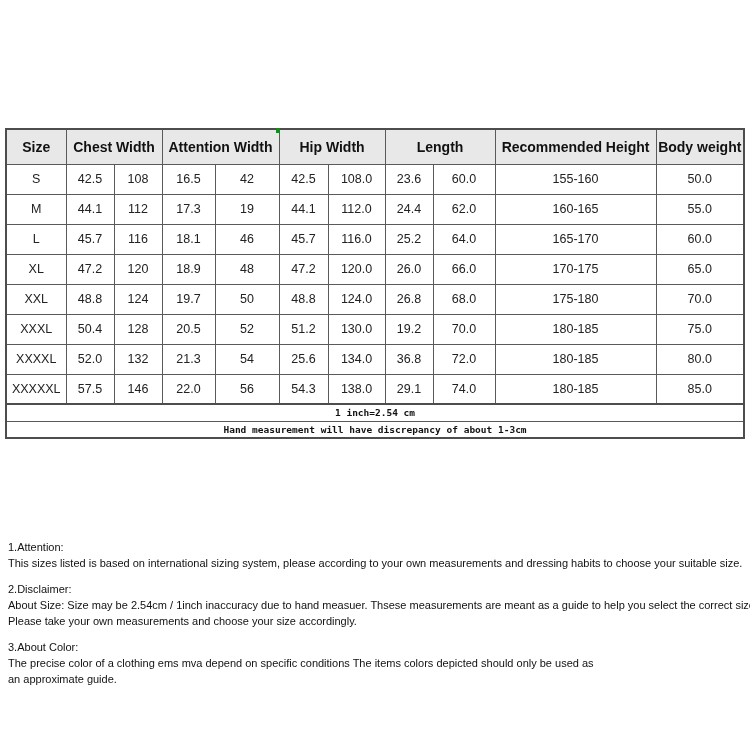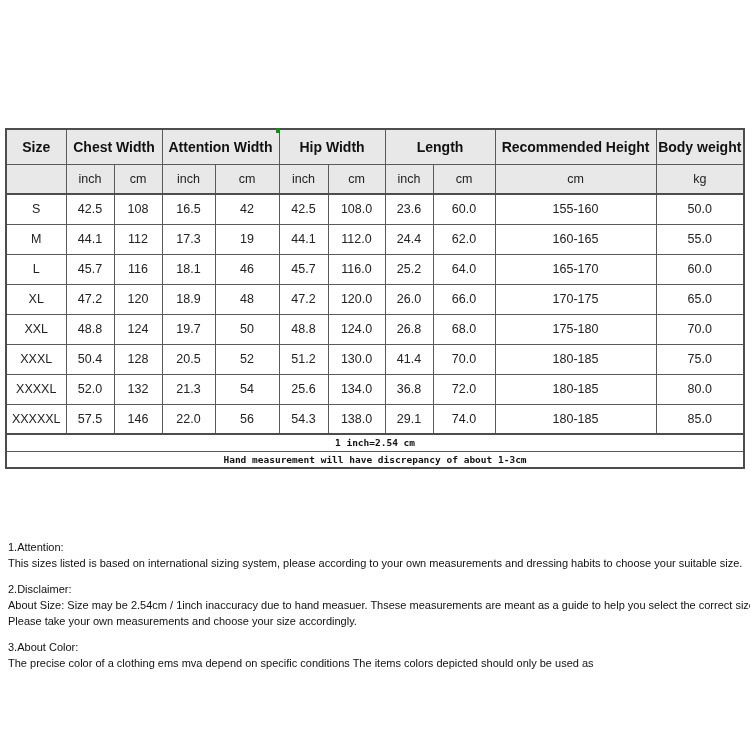--- a/index.html
+++ b/index.html
@@ -101,33 +101,20 @@
     <thead>
       <tr class="main-header">
         <th rowspan="1">Size</th>
         <th colspan="2">Chest Width</th>
         <th colspan="2">Attention Width</th>
         <th colspan="2">Hip Width</th>
         <th colspan="2">Length</th>
         <th>Recommended Height</th>
         <th>Body weight</th>
       </tr>
-      <tr class="unit-header">
-        <td></td>
-        <td>inch</td>
-        <td>cm</td>
-        <td>inch</td>
-        <td>cm</td>
-        <td>inch</td>
-        <td>cm</td>
-        <td>inch</td>
-        <td>cm</td>
-        <td>cm</td>
-        <td>kg</td>
-      </tr>
     </thead>
     <tbody>
         <tr>
           <td>S</td>
           <td>42.5</td>
           <td>108</td>
           <td>16.5</td>
           <td>42</td>
           <td>42.5</td>
           <td>108.0</td>
@@ -189,21 +176,21 @@
           <td>70.0</td>
         </tr>
         <tr>
           <td>XXXL</td>
           <td>50.4</td>
           <td>128</td>
           <td>20.5</td>
           <td>52</td>
           <td>51.2</td>
           <td>130.0</td>
-          <td>41.4</td>
+          <td>19.2</td>
           <td>70.0</td>
           <td>180-185</td>
           <td>75.0</td>
         </tr>
         <tr>
           <td>XXXXL</td>
           <td>52.0</td>
           <td>132</td>
           <td>21.3</td>
           <td>54</td>
@@ -246,14 +233,15 @@
     <div class="line">This sizes listed is based on international sizing system, please according to your own measurements and dressing habits to choose your suitable size.</div>
   </div>
   <div class="section">
     <div class="heading">2.Disclaimer:</div>
     <div class="line">About Size: Size may be 2.54cm / 1inch inaccuracy due to hand measuer. Thsese measurements are meant as a guide to help you select the correct size.</div>
     <div class="line">Please take your own measurements and choose your size accordingly.</div>
   </div>
   <div class="section">
     <div class="heading">3.About Color:</div>
     <div class="line">The precise color of a clothing ems mva depend on specific conditions The items colors depicted should only be used as</div>
+    <div class="line">an approximate guide.</div>
   </div>
 </div>
 
 </body></html>

